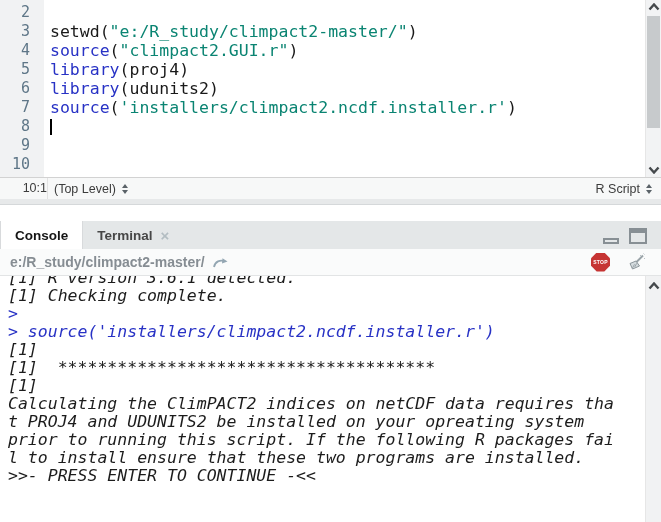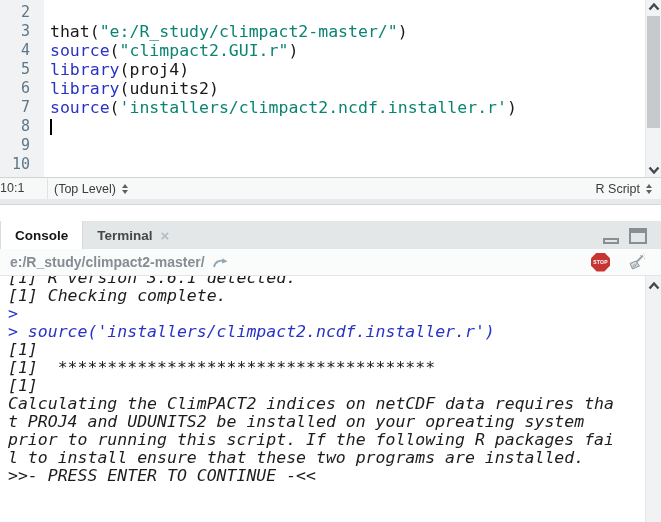--- a/index.html
+++ b/index.html
@@ -29,21 +29,21 @@
   
   .sbar{width:16px;flex:none;background:#f2f3f4;border-left:1px solid #e6e6e6;
     display:flex;flex-direction:column;align-items:center;}
   .sbar .track{flex:1;width:100%;position:relative;}
   .sbar .thumb{position:absolute;left:1px;top:2px;width:13px;height:112px;background:#c7cacc;}
   .sbar svg{flex:none;margin:3px 0;}
 
   
   .statusbar{height:22px;border-top:1px solid #d2d2d2;background:#f7f8f8;
     display:flex;align-items:center;font-size:12.5px;color:#3c3c3c;}
-  .statusbar .pos{width:48px;text-align:left;border-right:1px solid #e2e2e2;align-self:stretch;line-height:21px;}
+  .statusbar .pos{width:48px;text-align:right;border-right:1px solid #e2e2e2;align-self:stretch;line-height:21px;}
   .statusbar .scope{margin-left:6px;display:flex;align-items:center;gap:6px;cursor:default;}
   .statusbar .spacer{flex:1;}
   .statusbar .ftype{margin-right:9px;display:flex;align-items:center;gap:6px;}
   .updown{display:inline-flex;flex-direction:column;gap:2px;}
   .updown i{display:block;width:0;height:0;border-left:3.5px solid transparent;border-right:3.5px solid transparent;}
   .updown .u{border-bottom:4px solid #5a6268;}
   .updown .d{border-top:4px solid #5a6268;}
 
   
   .splitter{height:6px;background:#e7e9ea;border-bottom:1px solid #d5d8da;}
@@ -85,21 +85,21 @@
         <div class="ln">4</div>
         <div class="ln">5</div>
         <div class="ln">6</div>
         <div class="ln">7</div>
         <div class="ln">8</div>
         <div class="ln">9</div>
         <div class="ln">10</div>
       </div>
     <div class="code">
         <div class="cl"></div>
-        <div class="cl"><span class="tok-p">that(</span><span class="tok-s">"e:/R_study/climpact2-master/"</span><span class="tok-p">)</span></div>
+        <div class="cl"><span class="tok-p">setwd(</span><span class="tok-s">"e:/R_study/climpact2-master/"</span><span class="tok-p">)</span></div>
         <div class="cl"><span class="tok-k">source</span><span class="tok-p">(</span><span class="tok-s">"climpact2.GUI.r"</span><span class="tok-p">)</span></div>
         <div class="cl"><span class="tok-k">library</span><span class="tok-p">(proj4)</span></div>
         <div class="cl"><span class="tok-k">library</span><span class="tok-p">(udunits2)</span></div>
         <div class="cl"><span class="tok-k">source</span><span class="tok-p">(</span><span class="tok-s">'installers/climpact2.ncdf.installer.r'</span><span class="tok-p">)</span></div>
         <div class="cl"><span class="caret"></span></div>
       </div>
     <div class="sbar">
       <svg width="12" height="8" viewBox="0 0 12 8">
           <polyline points="1.5,6.5 6,1.5 10.5,6.5" fill="none" stroke="#45494c" stroke-width="2.4"></polyline>
         </svg>

